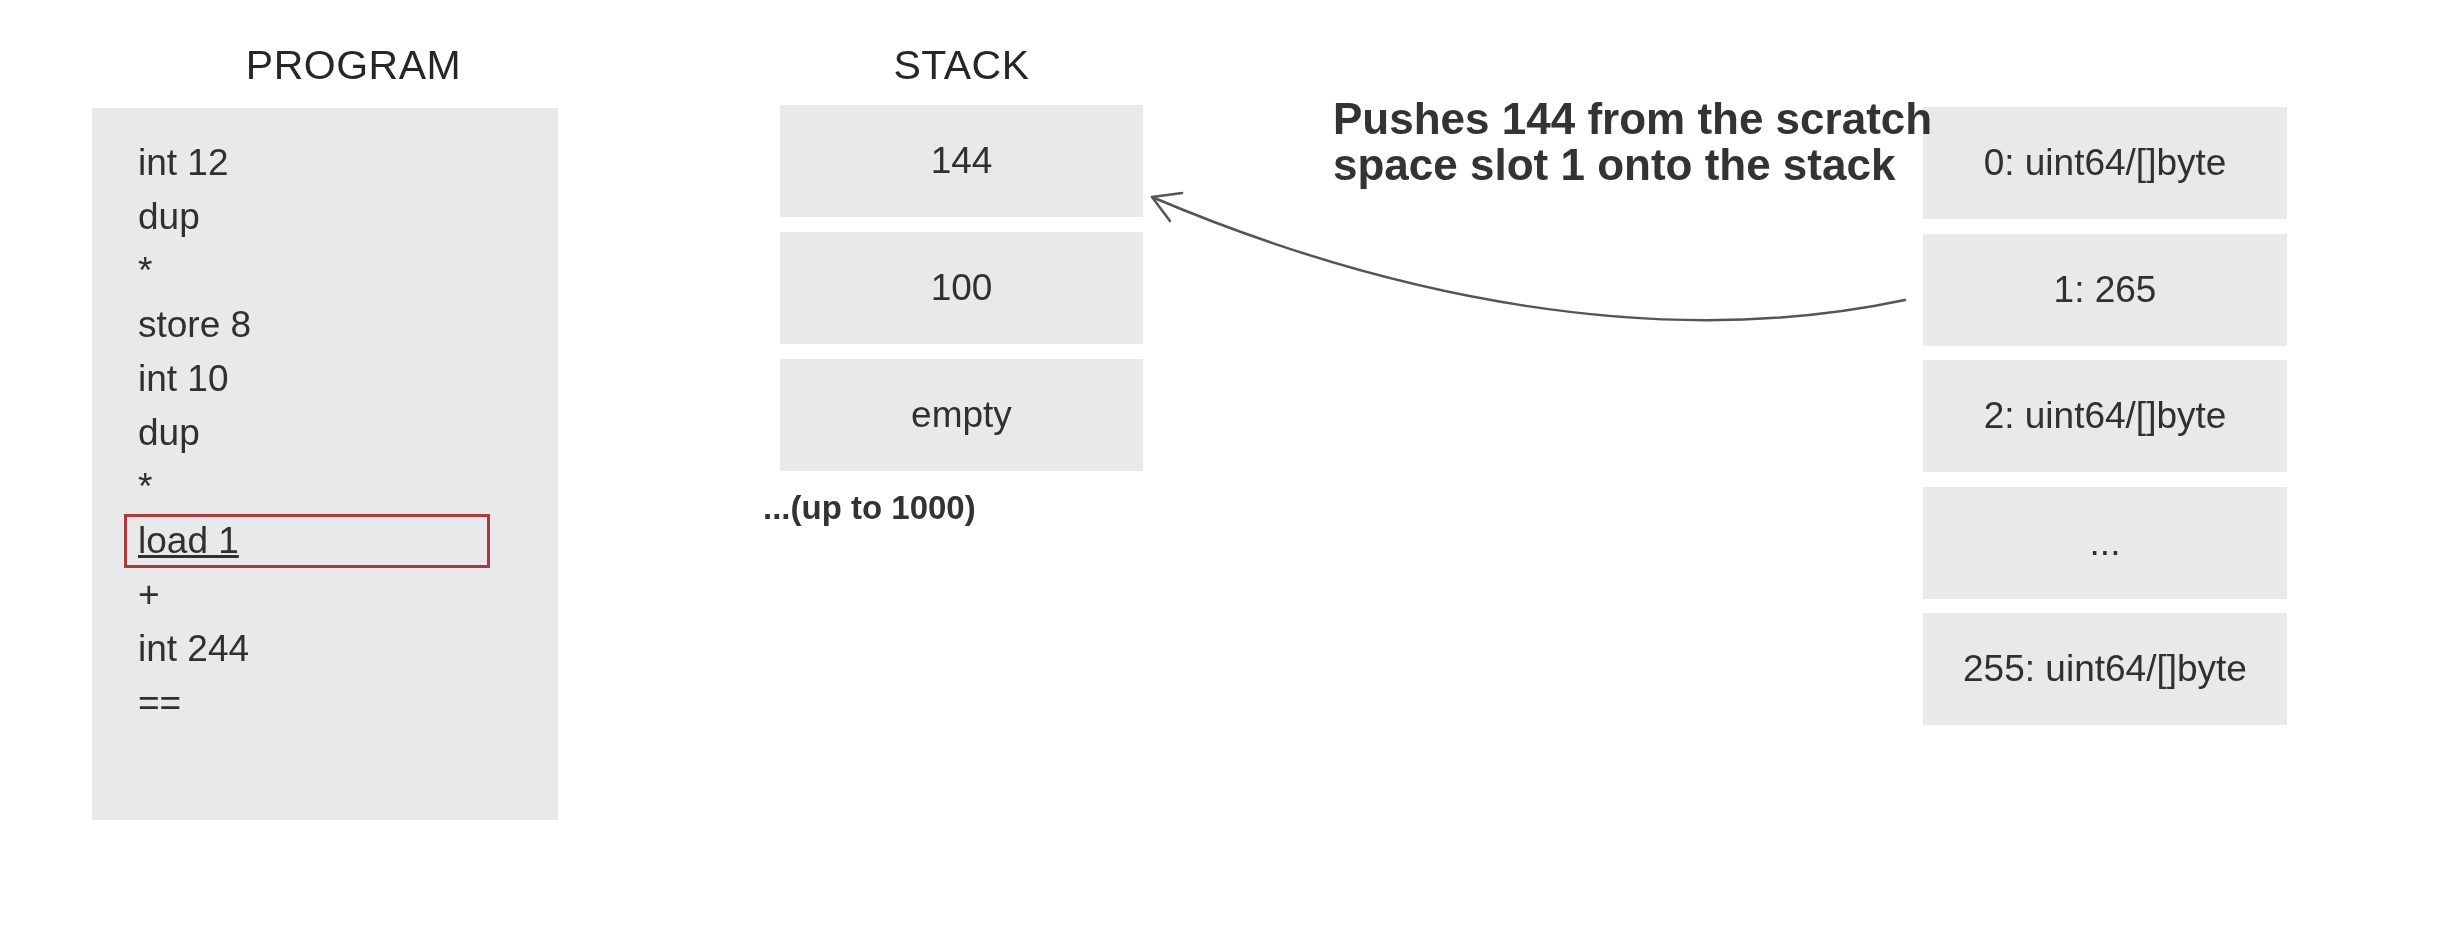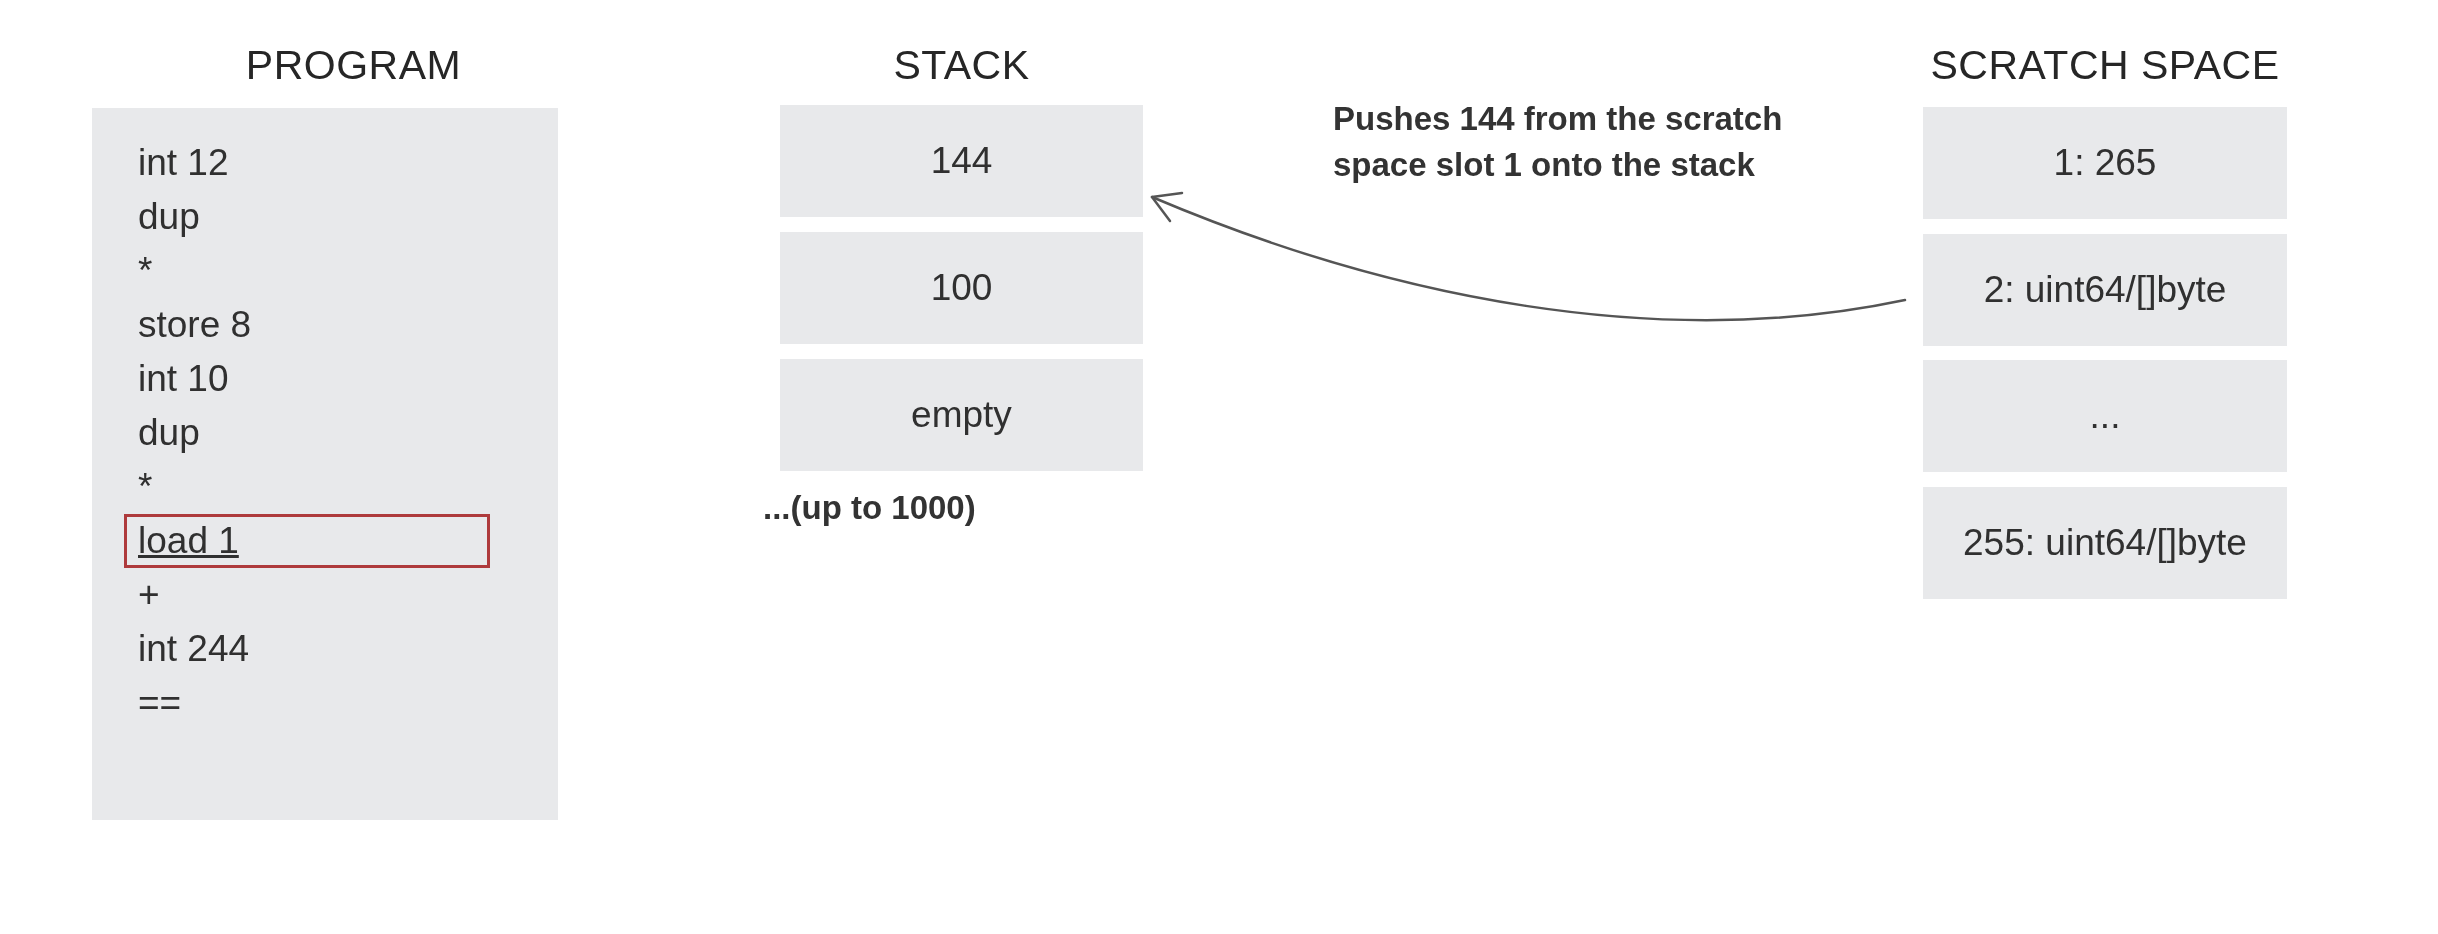--- a/index.html
+++ b/index.html
@@ -77,42 +77,41 @@
     left:763px;top:489px;
     width:363px;
     text-align:left;
     font-size:33px;
     font-weight:600;
     color:#333333;
   }
   .annotation{
     position:absolute;
     left:1333px;top:96px;
-    font-size:33px;
+    font-size:44px;
     font-weight:600;
     line-height:46px;
     color:#333333;
     white-space:nowrap;
   }
   .arrow-svg{
     position:absolute;
     left:0;top:0;
     pointer-events:none;
   }
 </style>
 </head>
 <body>
 
 <div class="canvas">
 
   <div class="col-title" id="program-title">PROGRAM</div>
 
   <div class="col-title" id="stack-title">STACK</div>
 
-  <div class="col-title" id="scratch-title">SCRATCH SPACE</div>
 
   <div class="program-box">
     <div id="program-rows">
         <div class="prog-row">
           <span>int 12</span>
         </div>
         <div class="prog-row">
           <span>dup</span>
         </div>
         <div class="prog-row">
@@ -154,20 +153,23 @@
       </div>
       <div class="slot">
         <span>empty</span>
       </div>
     </div>
 
   <div class="stack-caption">...(up to 1000)</div>
 
   <div class="slot-col" id="scratch-col">
       <div class="slot">
+        <span>0: uint64/[]byte</span>
+      </div>
+      <div class="slot">
         <span>1: 265</span>
       </div>
       <div class="slot">
         <span>2: uint64/[]byte</span>
       </div>
       <div class="slot">
         <span>...</span>
       </div>
       <div class="slot">
         <span>255: uint64/[]byte</span>

